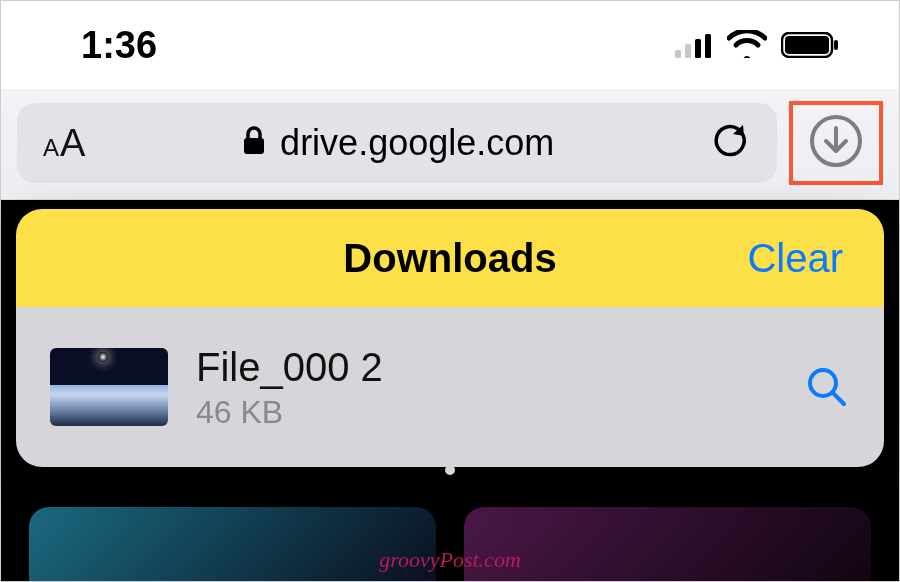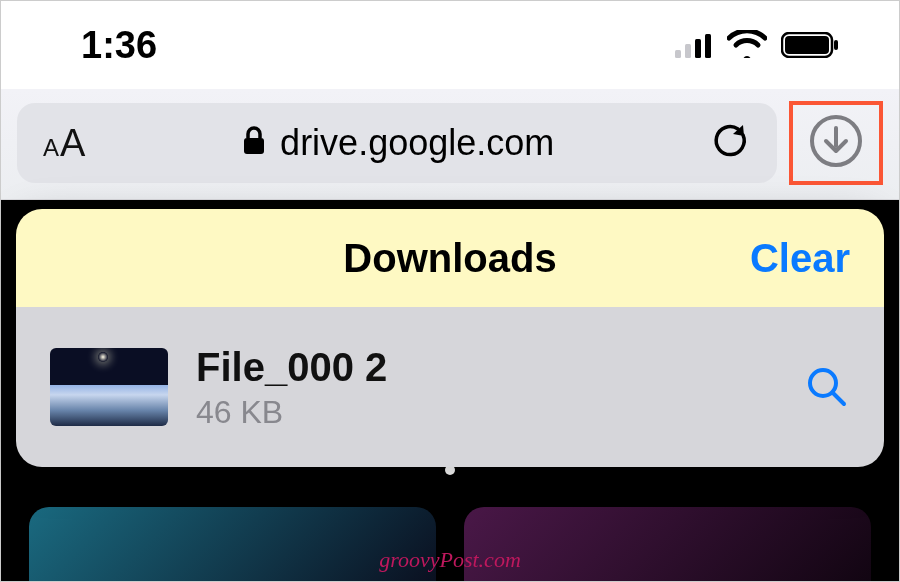--- a/index.html
+++ b/index.html
@@ -79,51 +79,51 @@
     .popover-tail {
       position:absolute;
       top: -16px;
       right: 37px;
       width: 0; height: 0;
       border-left: 18px solid transparent;
       border-right: 18px solid transparent;
       border-bottom: 18px solid #fff;
     }
     .popover-header {
-      background:#fef9c3;
+      background:#fde047;
       height: 98px;
       display:flex;
       align-items:center;
       justify-content:center;
       position:relative;
     }
     .popover-title { font-weight:600; font-size:40px; }
     .clear-btn {
-      position:absolute; right: 34px;
-      color:#0a7aff; font-size:40px; font-weight:700;
+      position:absolute; right: 41px;
+      color:#0a7aff; font-size:40px; font-weight:400;
     }
     .download-item {
       background:#d6d6da;
       height: 160px;
       display:flex; align-items:center;
       padding: 0 34px 0 34px;
       gap: 28px;
     }
     .thumb {
       width: 118px; height: 78px; border-radius: 6px;
       background: linear-gradient(#0a0e24 0%, #0a0e24 47%, #97b5e6 48%, #c7d6ee 60%, #6884aa 80%, #1e2b46 100%);
       position:relative; overflow:hidden; flex-shrink:0;
     }
     .thumb::before {
       content:""; position:absolute; left:48px; top:4px; width:10px; height:10px; border-radius:50%;
       background: radial-gradient(circle, #fffbe6, transparent 70%);
       box-shadow: 0 0 8px 3px rgba(255,255,220,.4);
     }
     .file-info { flex:1; }
-    .file-name { font-size:40px; color:#111; margin-bottom:4px; line-height:1.15; font-weight:700; }
+    .file-name { font-size:40px; color:#111; margin-bottom:4px; line-height:1.15; font-weight:400; }
     .file-size { font-size:32px; color:#88888e; }
     .search-file { display:flex; align-items:center; }
 
     .gallery {
       position:absolute; bottom:0; left:0; right:0; height:116px;
       display:flex; gap:28px; padding: 42px 28px 0 28px;
     }
     .gallery::before {
       content:""; position:absolute; left:50%; top:0; transform:translateX(-50%);
       width:10px; height:10px; border-radius:50%; background:#fff;

